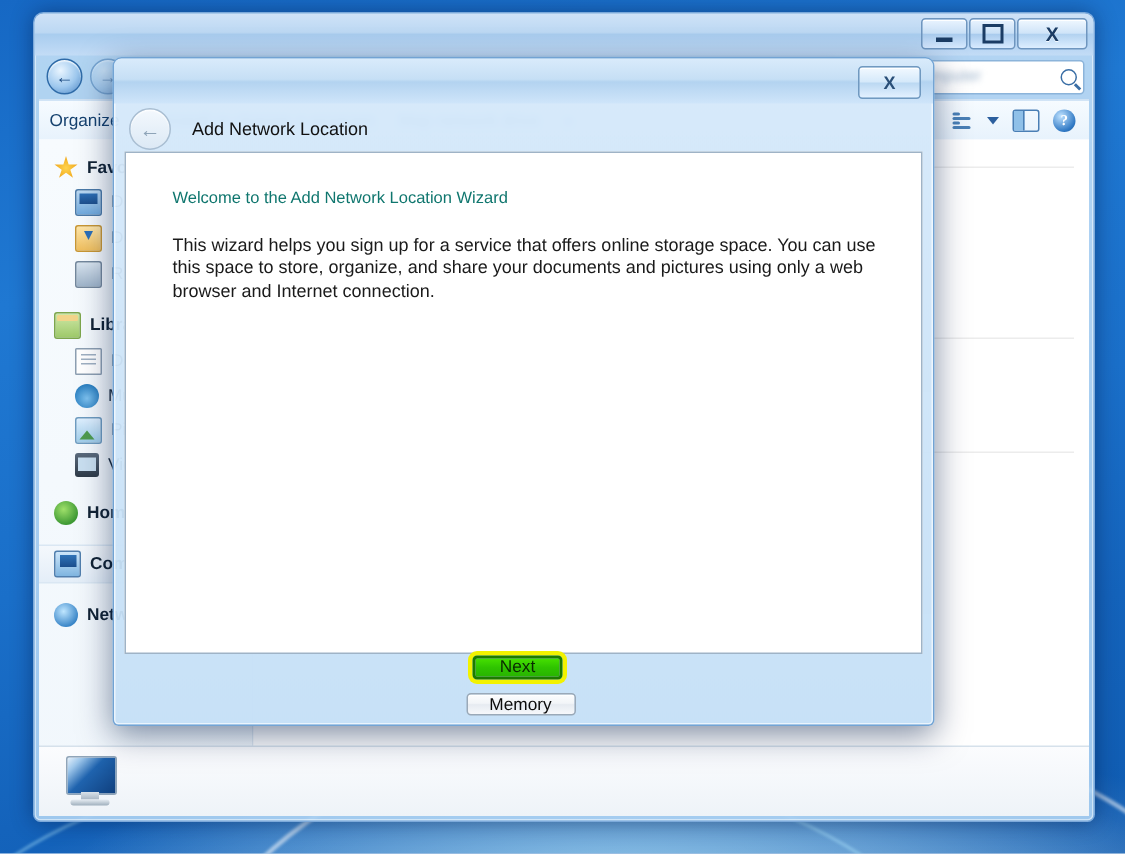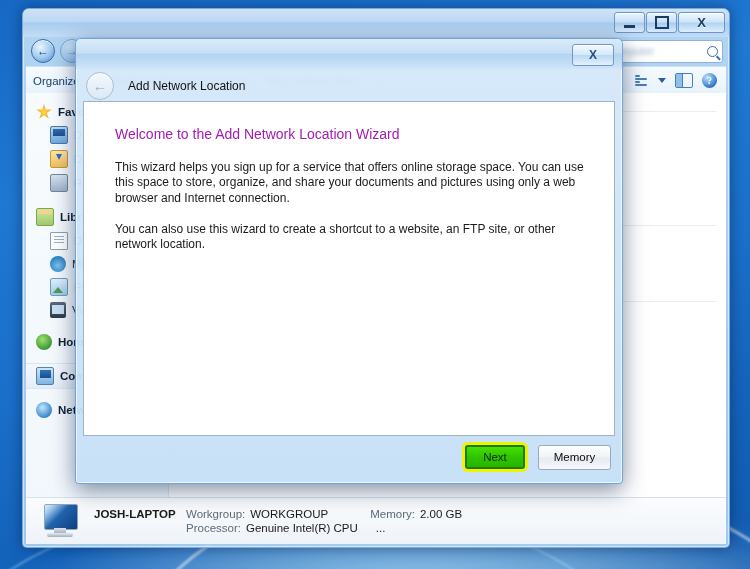--- a/index.html
+++ b/index.html
@@ -214,25 +214,25 @@
     box-shadow: inset 0 1px 1px rgba(255,255,255,0.9);
   }
   .wz-back span { color:#8ea4b8; font-size: 14px; line-height:1; }
   .wz-title { font-size: 12px; color: #111; text-align: center; }
 
   .wz-panel {
     position:absolute; left: 7px; top: 62px; right: 7px; bottom: 47px;
     background:#fff; border: 1px solid #9fb3c6;
     padding: 24px 26px 0 31px;
   }
-  .wz-h1 { font-size: 14px; color: #a21caf; margin: 0 0 18px 0; font-weight: normal; }
+  .wz-h1 { font-size: 11px; color: #0f766e; margin: 0 0 18px 0; font-weight: normal; }
   .wz-p { font-size: 12px; color: #1a1a1a; line-height: 1.28; margin: 0 0 16px 0; max-width: 478px; }
 
   .wz-footer { position:absolute; left:7px; right:7px; bottom:6px; height: 40px;
-    display:flex; align-items:center; justify-content:flex-end; gap: 9px; padding-right: 4px; }
+    display:flex; align-items:center; justify-content:flex-end; gap: 9px; padding-right: 4px; flex-direction: column; }
   .btn {
     min-width: 71px; height: 23px; font-size: 11.5px; color:#0b0b0b;
     border: 1px solid #9aa9b8; border-radius: 3px;
     background: linear-gradient(180deg,#fcfdfe 0%, #f2f5f8 45%, #e6ebf1 52%, #f6f8fb 100%);
     display:flex; align-items:center; justify-content:center;
     box-shadow: inset 0 1px 0 rgba(255,255,255,0.95);
     font-family:"Liberation Sans", sans-serif;
   }
   .btn.highlight {
     position: relative;
@@ -378,35 +378,20 @@
       <div class="ex-sep" style="top:208px"></div>
     </div>
   </div>
 
   <div class="ex-status-full">
     <div class="status-icon">
       <span class="mon-screen"></span>
       <span class="mon-stand"></span>
       <span class="mon-base"></span>
     </div>
-    <div class="status-fields">
-      <div class="sf-row">
-        <span class="sf-name">JOSH-LAPTOP</span>
-        <span class="sf-lbl">Workgroup:</span>
-        <span class="sf-val">WORKGROUP</span>
-        <span class="sf-lbl sf-col2">Memory:</span>
-        <span class="sf-val">2.00 GB</span>
-      </div>
-      <div class="sf-row">
-        <span class="sf-name"></span>
-        <span class="sf-lbl">Processor:</span>
-        <span class="sf-val">Genuine Intel(R) CPU</span>
-        <span class="sf-val sf-col2" style="margin-left:18px">...</span>
-      </div>
-    </div>
   </div>
 </div>
 
 <div class="wizard">
 
   <div class="wz-titlebar">
     <div class="wz-close">
       <span>X</span>
     </div>
   </div>
@@ -414,20 +399,19 @@
   <div class="wz-navrow">
     <div class="wz-back">
       <span>←</span>
     </div>
     <span class="wz-title">Add Network Location</span>
   </div>
 
   <div class="wz-panel">
     <h1 class="wz-h1">Welcome to the Add Network Location Wizard</h1>
     <p class="wz-p">This wizard helps you sign up for a service that offers online storage space.  You can use this space to store, organize, and share your documents and pictures using only a web browser and Internet connection.</p>
-    <p class="wz-p">You can also use this wizard to create a shortcut to a website, an FTP site, or other network location.</p>
   </div>
 
   <div class="wz-footer">
     <div class="btn highlight">Next</div>
     <div class="btn">Memory</div>
   </div>
 </div>
 
 </body></html>

